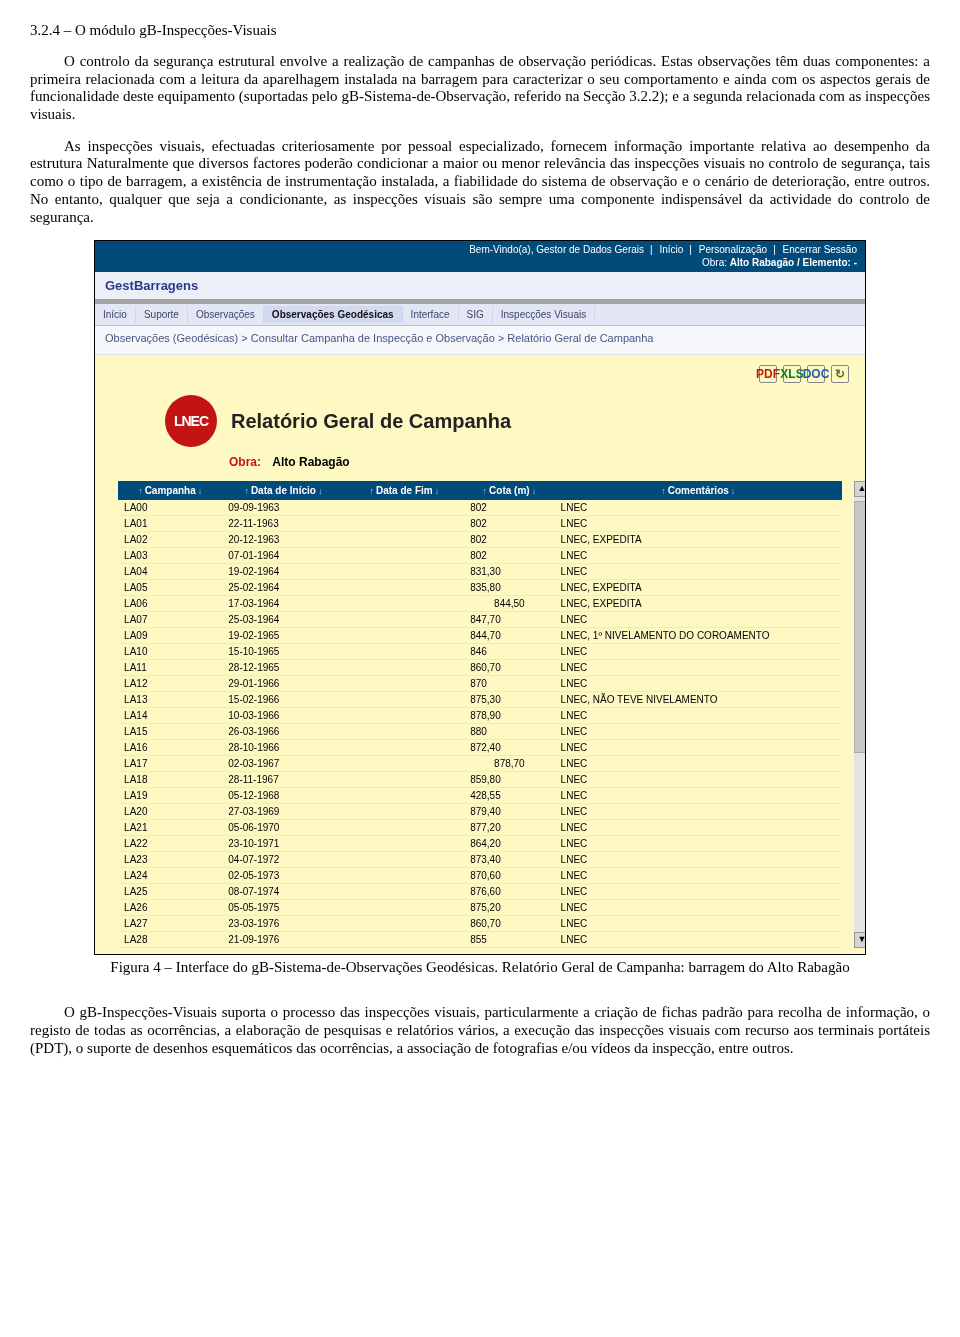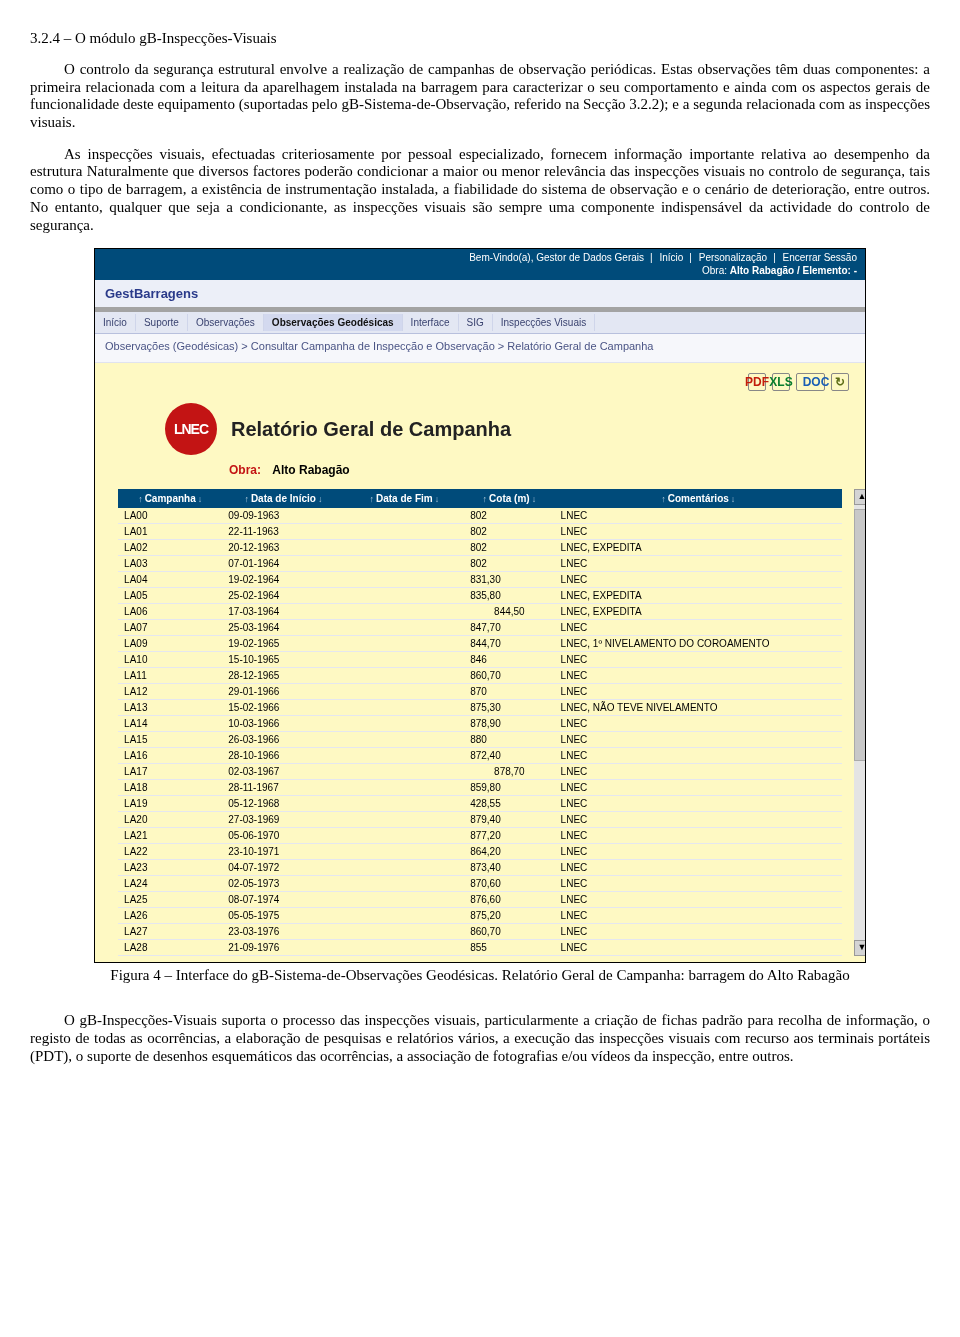--- a/index.html
+++ b/index.html
@@ -5,21 +5,21 @@
 html, body {
   margin: 0;
   padding: 0;
   font-family: "Times New Roman", serif;
   font-size: 15px;
   background: #fff;
   color: #000;
 }
 .page {
   width: 900px;
-  margin: 12px auto;
+  margin: 4px auto;
   padding: 18px 30px 24px 30px;
 }
 .sec-heading {
   font-size: 15px;
   margin: 0 0 14px 0;
 }
 .body-para {
   font-size: 15px;
   text-align: justify;
   line-height: 1.18;
@@ -91,21 +91,21 @@
 }
 .toolbar-icon {
   width: 16px; height: 16px;
   display: flex; align-items: center; justify-content: center;
   font-size: 12px; font-weight: bold;
   border: 1px solid #888;
   border-radius: 2px;
 }
 .pdf { color: #c21d0c; }
 .xls { color: #0a7d2e; }
-.doc { color: #1b5fb5; padding-left: 11px; }
+.doc { color: #1b5fb5; }
 .refresh { color: #5d6e17; }
 .report-head {
   display: flex;
   align-items: center;
   gap: 14px;
   padding-left: 70px;
 }
 .lnec-logo {
   width: 52px; height: 52px;
   border-radius: 50%;

